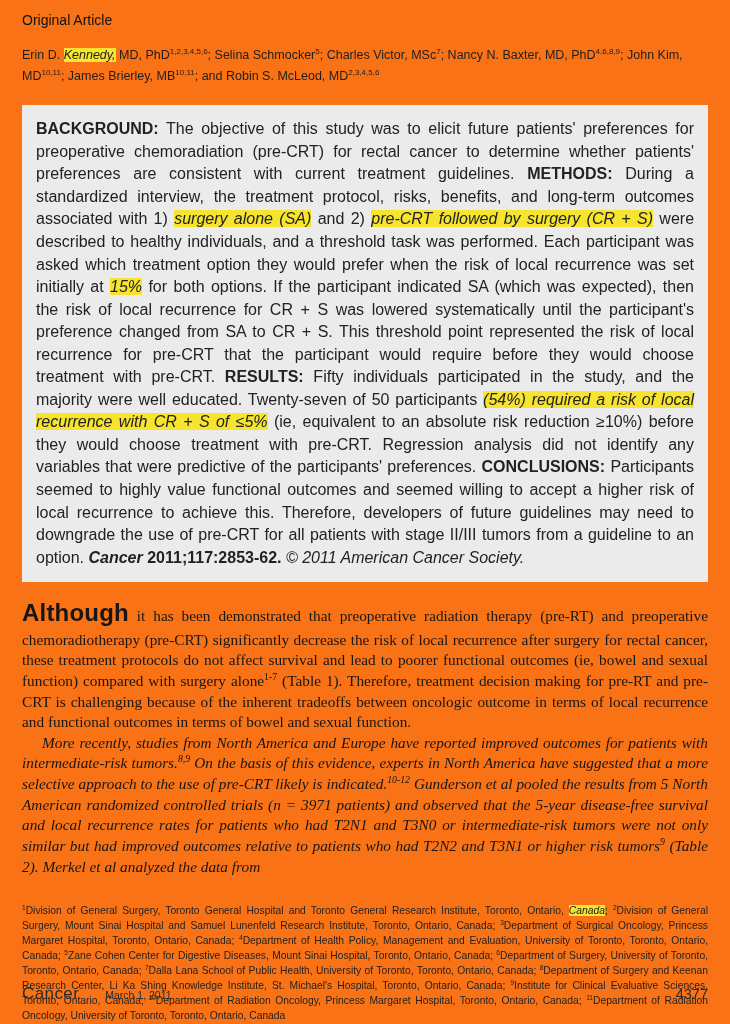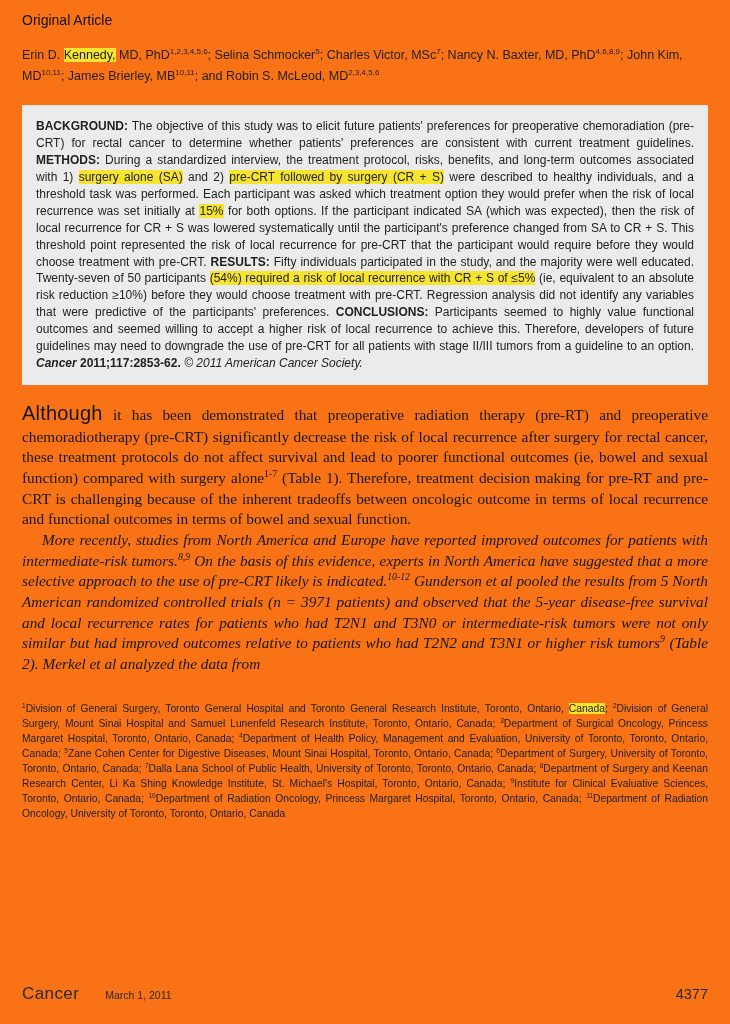--- a/index.html
+++ b/index.html
@@ -40,21 +40,21 @@
     font-size:12.5px;
     line-height:1.65;
     color:#1e1e1e;
   }
   .abstract-box{
     margin-top:19px;
     background:var(--abstract-bg);
     padding:13px 14px 13px;
   }
   .abstract{
-    font-size:12px;
+    font-size:16px;
     line-height:1.41;
     text-align:justify;
     color:#222;
   }
   .keywords{
     margin-top:13px;
     font-size:12.3px;
     line-height:1.4;
     color:#222;
   }
@@ -62,22 +62,22 @@
   .para{
     font-family:"Liberation Serif",serif;
     font-size:15.3px;
     line-height:1.35;
     text-align:justify;
     color:#161616;
   }
   .para.indent{text-indent:20px;font-style:italic;}
   .lead{
     font-family:"Liberation Sans",sans-serif;
-    font-weight:400;
-    font-size:20px;
+    font-weight:700;
+    font-size:24px;
     letter-spacing:.2px;
   }
   .footnotes{margin-top:26px;}
   .footnotes p{
     font-size:10.3px;
     line-height:1.46;
     text-align:justify;
     color:#222;
     margin-bottom:9px;
   }
@@ -98,21 +98,21 @@
     color:#2a2a2a;
   }
   .pageno{
     margin-left:auto;
     font-size:14.5px;
     color:#2a2a2a;
   }
   
   .b{font-weight:700;}
   .i{font-style:italic;}
-  .hl-yellow{background:var(--hl-yellow);}
+  .hl-yellow{background:var(--hl-yellow);font-style:italic;}
   sup{font-size:64%;line-height:0;vertical-align:super;}
 </style>
 </head>
 <body>
 
 <div class="page">
 
   <div class="kicker">Original Article</div>
 
 

